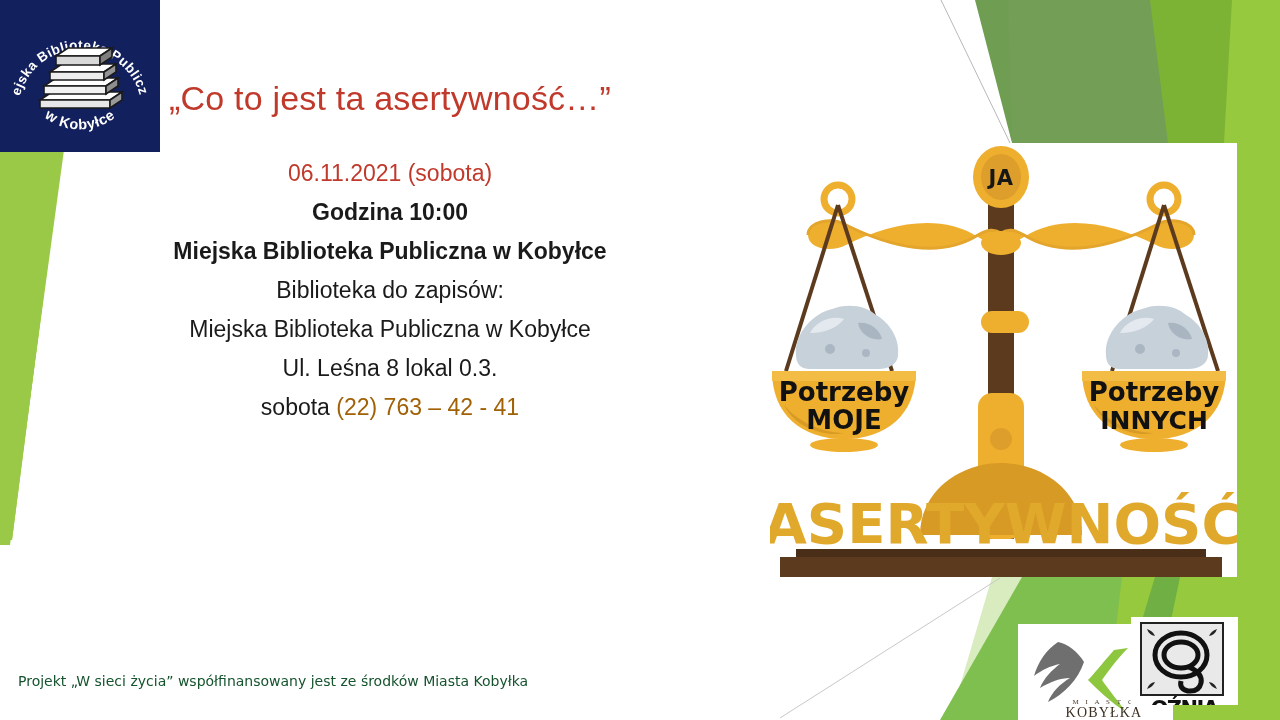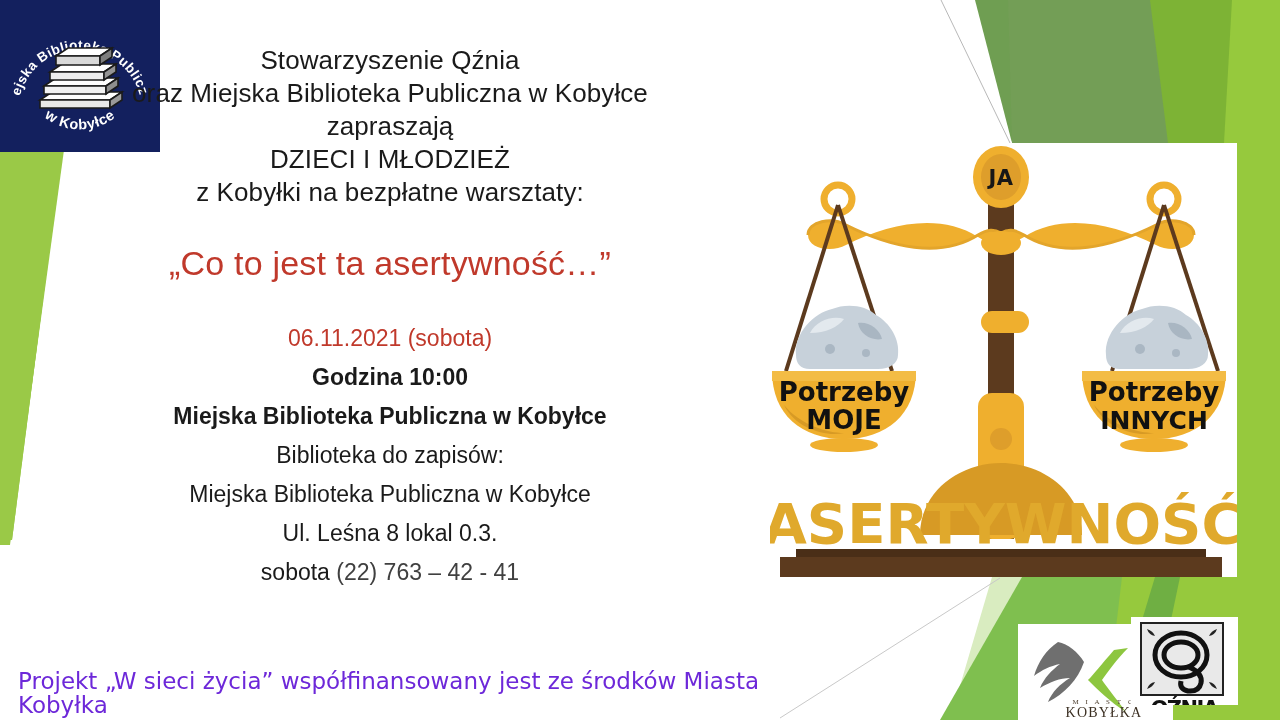--- a/index.html
+++ b/index.html
@@ -33,25 +33,25 @@
   }
   .title-red{
     margin-top:32px;
     font-size:34px;line-height:44px;font-weight:400;
     color:#C0392B;letter-spacing:.2px;
   }
   .detail-block{margin-top:34px;}
   .d-line{font-size:23px;line-height:39px;font-weight:400;color:#1a1a1a;}
   .d-line.red{color:#C0392B;}
   .d-line.bold{font-weight:bold;font-size:23px;}
-  .phone-red{color:#404040;}
+  .phone-red{color:#a16207;}
 
   .footer-note{
     position:absolute;left:18px;top:669px;width:820px;
-    font-size:23px;line-height:24px;color:#6d28d9;
+    font-size:14px;line-height:24px;color:#14532d;
     text-align:left;font-family:"DejaVu Sans","Liberation Sans",sans-serif;
   }
 
   
   .art-panel{
     position:absolute;left:770px;top:143px;width:467px;height:434px;
     background:#14b8a6;overflow:hidden;
   }
   .art-panel svg{display:block;}
 
@@ -129,27 +129,20 @@
           <path d="M18 14 L30 6 L74 6 L62 14 Z" fill="#ffffff"></path>
           <path d="M18 14 L62 14 L62 23 L18 23 Z" fill="#d9d9d9"></path>
           <path d="M62 14 L74 6 L74 15 L62 23 Z" fill="#7e7e7e"></path>
         </g>
       </g>
     </svg>
   </div>
 
   <div class="text-col">
 
-    <div>
-      <div class="invite-line">Stowarzyszenie Qźnia</div>
-      <div class="invite-line">oraz Miejska Biblioteka Publiczna w Kobyłce</div>
-      <div class="invite-line">zapraszają</div>
-      <div class="invite-line">DZIECI I MŁODZIEŻ</div>
-      <div class="invite-line">z Kobyłki na bezpłatne warsztaty:</div>
-    </div>
 
     <div class="title-red">„Co to jest ta asertywność…”</div>
 
     <div class="detail-block">
       <div class="d-line red">06.11.2021 (sobota)</div>
       <div class="d-line bold">Godzina 10:00</div>
       <div class="d-line bold">Miejska Biblioteka Publiczna w Kobyłce</div>
       <div class="d-line">Biblioteka do zapisów:</div>
       <div class="d-line">Miejska Biblioteka Publiczna w Kobyłce</div>
       <div class="d-line">Ul. Leśna 8 lokal 0.3.</div>

